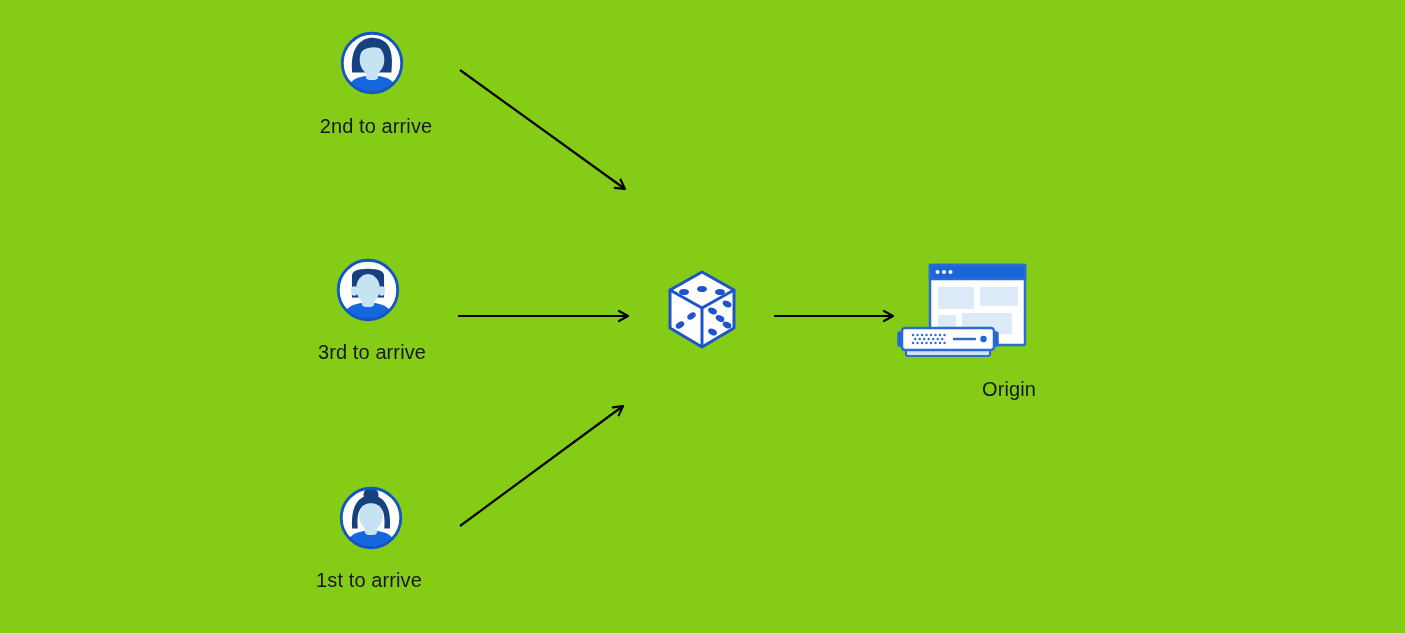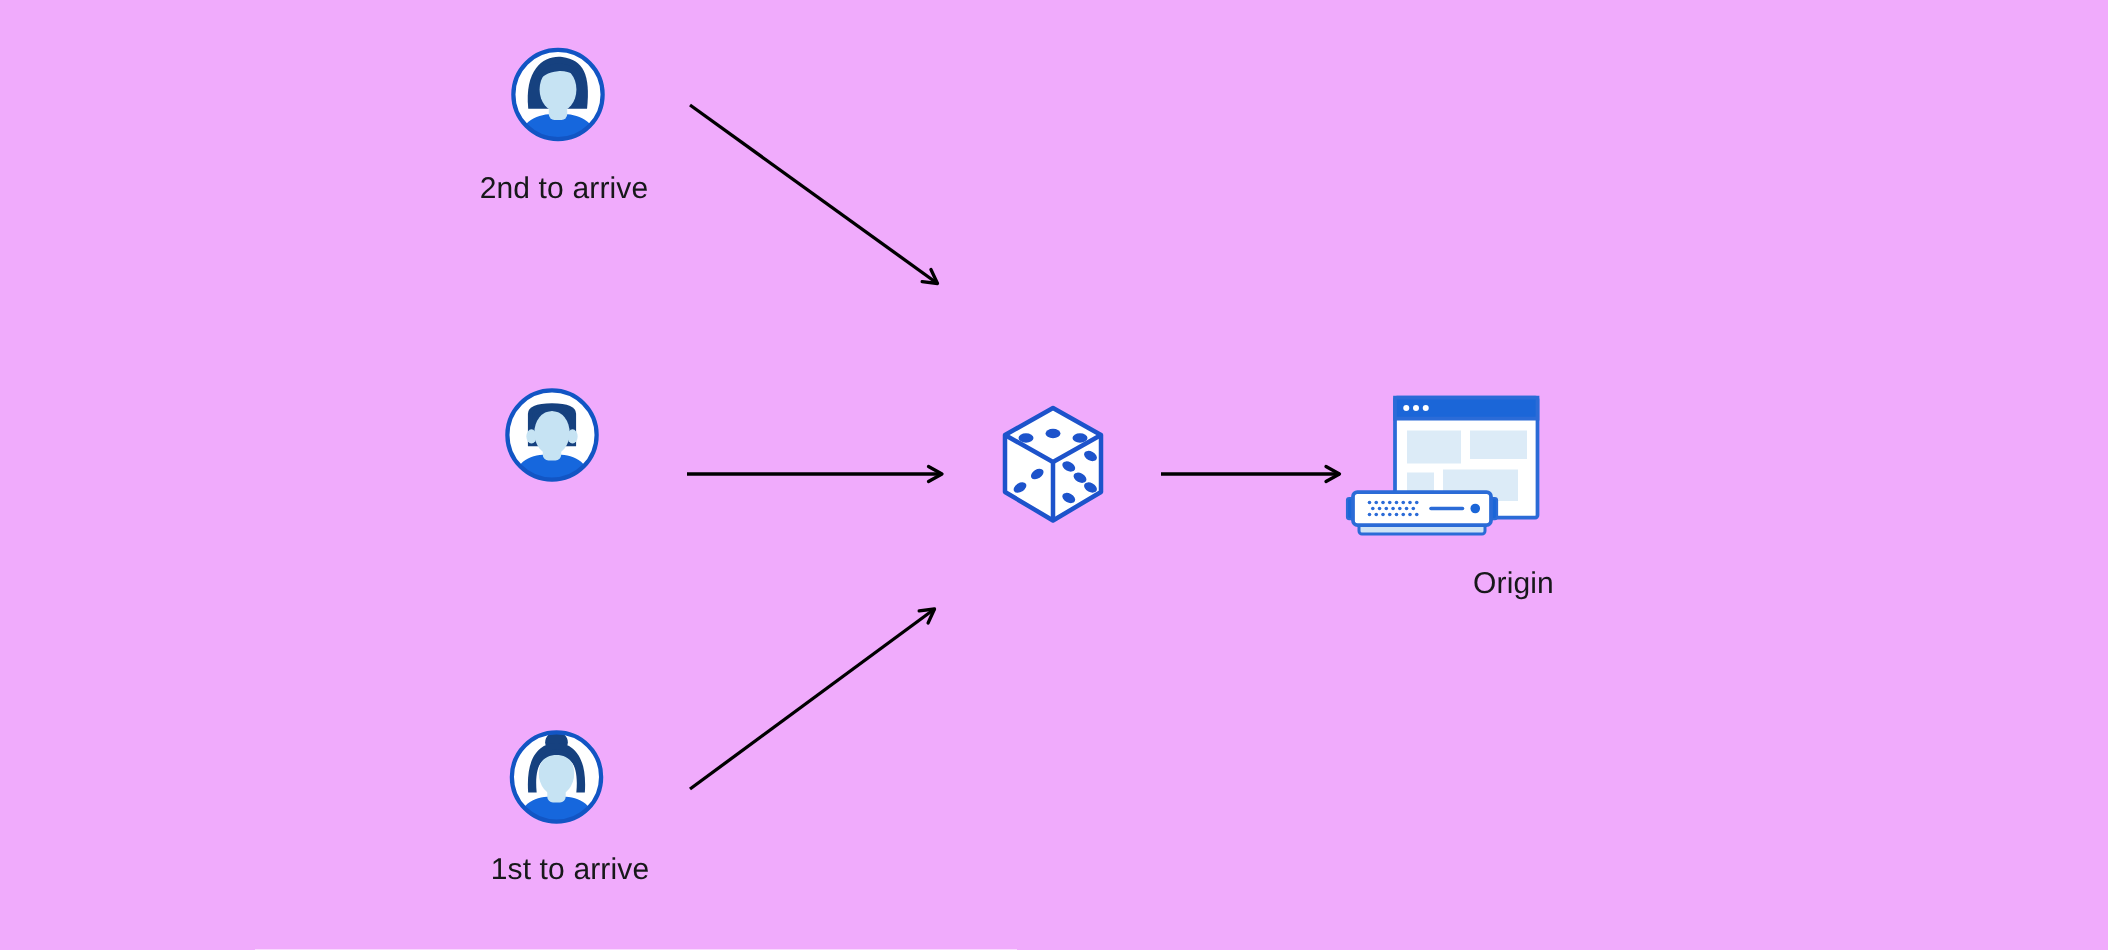--- a/index.html
+++ b/index.html
@@ -1,17 +1,17 @@
 <!DOCTYPE html>
 <html><head>
 <meta charset="utf-8">
 <style>
   html,body{margin:0;padding:0;background:#ffffff;}
   .canvas{
-    position:relative;width:1405px;height:633px;background:#f0abfc;
+    position:relative;width:1405px;height:633px;background:#84cc16;
     font-family:"Liberation Sans",sans-serif;overflow:hidden;
   }
   .layer{position:absolute;left:0;top:0;}
   .node{position:absolute;}
   .node-label{
     position:absolute;width:220px;text-align:center;
     font-size:20px;line-height:22px;color:#17181a;letter-spacing:0.1px;
   }
 </style>
 </head>
@@ -64,41 +64,42 @@
         <path d="M7,74 C9,52 23,49.5 36,49.5 C49,49.5 63,52 65,74 Z" fill="#1667dd"></path>
         <ellipse cx="21.5" cy="37" rx="3.6" ry="5" fill="#c6e3f3"></ellipse>
         <ellipse cx="50.5" cy="37" rx="3.6" ry="5" fill="#c6e3f3"></ellipse>
         <rect x="29.5" y="39" width="13" height="15" rx="4" fill="#c6e3f3"></rect>
         <ellipse cx="36" cy="34.5" rx="12.5" ry="15.5" fill="#c6e3f3"></ellipse>
         <path d="M22,26 Q22,19 36,19 Q50,19 50,26 L50,21 Q48,14.5 36,14.5 Q24,14.5 22,21 Z" fill="#16417f"></path>
       </g>
       <circle cx="36" cy="36" r="31.5" fill="none" stroke="#1255c4" stroke-width="3"></circle>
     </svg>
   </div>
+  <div class="node-label" style="left:262px;top:341px;">3rd to arrive</div>
 
   <div class="node" style="left:337px;top:484px;">
     <svg width="68" height="68" viewBox="0 0 72 72" aria-hidden="true">
       <defs>
           <clipPath id="c3">
             <circle cx="36" cy="36" r="31.5"></circle>
           </clipPath>
         </defs>
       <circle cx="36" cy="36" r="31.5" fill="#ffffff"></circle>
       <g clip-path="url(#c3)">
         <ellipse cx="36" cy="11.5" rx="8" ry="7.5" fill="#16417f"></ellipse>
         <path d="M16,47 C14,18 27,12 36,12 C45,12 58,18 56,47 L50,47 C52,26 45,20.5 36,20.5 C27,20.5 20,26 22,47 Z" fill="#16417f"></path>
         <path d="M7,74 C9,52 23,49.5 36,49.5 C49,49.5 63,52 65,74 Z" fill="#1667dd"></path>
         <rect x="29.5" y="38" width="13" height="16" rx="4" fill="#c6e3f3"></rect>
         <ellipse cx="36" cy="33.5" rx="12.5" ry="15.5" fill="#c6e3f3"></ellipse>
         <path d="M23,29 C24,20 30,16.5 36,16.5 C42,16.5 48,20 49,29 C46,22.5 41,20.5 36,20.5 C31,20.5 26,22.5 23,29 Z" fill="#16417f"></path>
       </g>
       <circle cx="36" cy="36" r="31.5" fill="none" stroke="#1255c4" stroke-width="3"></circle>
     </svg>
   </div>
-  <div class="node-label" style="left:270px;top:569px;">1st to arrive</div>
+  <div class="node-label" style="left:259px;top:569px;">1st to arrive</div>
 
   <div class="node" style="left:667px;top:270px;">
     <svg width="70" height="80" viewBox="0 0 70 80" aria-hidden="true">
       <g stroke="#1d53cb" stroke-width="3" stroke-linejoin="round" fill="#ffffff">
         <path d="M35,2 L67,20 L67,58 L35,77 L3,58 L3,20 Z"></path>
         <path d="M3,20 L35,38 L67,20" fill="none"></path>
         <path d="M35,38 L35,77" fill="none"></path>
       </g>
       <g fill="#1d53cb">
 

